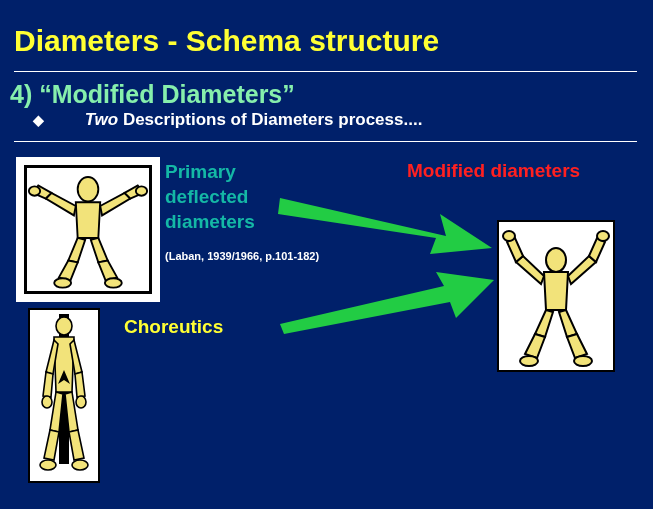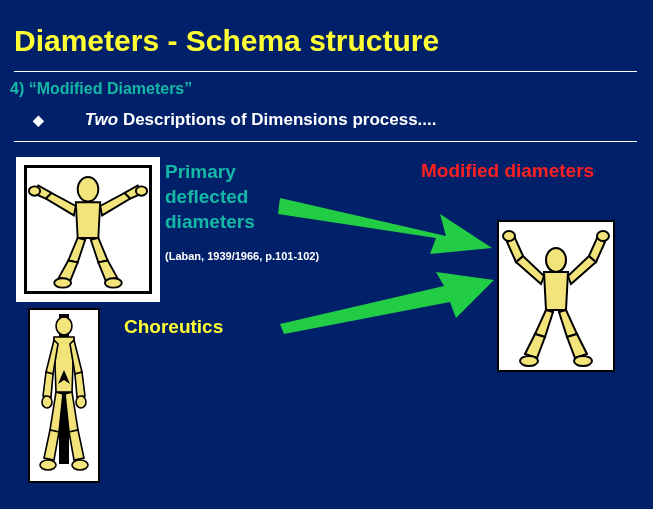--- a/index.html
+++ b/index.html
@@ -32,23 +32,23 @@
     height: 1px;
   }
   #rule-top { left: 14px; top: 71px; width: 623px; }
   #rule-mid { left: 14px; top: 141px; width: 623px; }
 
   
   #sub1 {
     position: absolute;
     left: 10px;
     top: 80px;
-    font-size: 16px;
-    font-weight: bold;
-    color: #14b8a6;
+    font-size: 25px;
+    font-weight: bold;
+    color: #86efac;
     white-space: nowrap;
   }
   
   #sub2 {
     position: absolute;
     left: 33px;
     top: 110px;
     font-size: 17px;
     font-weight: bold;
     color: #ffffff;
@@ -88,21 +88,21 @@
     position: absolute;
     left: 124px;
     top: 316px;
     font-size: 19px;
     font-weight: bold;
     color: #ffff33;
     white-space: nowrap;
   }
   #label-modified {
     position: absolute;
-    left: 421px;
+    left: 407px;
     top: 160px;
     font-size: 19px;
     font-weight: bold;
     color: #ff2020;
     white-space: nowrap;
   }
 
   
   .figbox {
     position: absolute;
@@ -126,21 +126,21 @@
 
 <div id="slide">
 
   <div id="title">Diameters - Schema structure</div>
   <div class="rule" id="rule-top"></div>
 
   <div id="sub1">4) “Modified Diameters”</div>
 
   <div id="sub2">
     <span class="diamond">◆</span>
-    <span><span class="ital">Two</span><span> Descriptions of Dimensions process....</span></span>
+    <span><span class="ital">Two</span><span> Descriptions of Diameters process....</span></span>
   </div>
 
   <div class="rule" id="rule-mid"></div>
 
   <div class="figbox" id="fig-left">
     <div class="inner">
       <svg class="figsvg" viewBox="0 0 130 130">
         <g stroke="#000" stroke-width="2" fill="#f2e37a">
 
           <ellipse cx="65" cy="22" rx="11" ry="13"></ellipse>
@@ -165,21 +165,21 @@
           <ellipse cx="8" cy="24" rx="6" ry="5"></ellipse>
           <ellipse cx="122" cy="24" rx="6" ry="5"></ellipse>
         </g>
       </svg>
     </div>
   </div>
 
   <div id="label-primary" style="white-space: pre-line;">Primary
 deflected
 diameters</div>
-  <div id="label-citation">(Laban, 1939/1966, p.101-102)</div>
+  <div id="label-citation">(Laban, 1939/1966, p.101-182)</div>
 
   <div class="figbox" id="fig-mid">
     <svg class="figsvg" viewBox="0 0 68 171">
 
       <rect x="29" y="4" width="10" height="150" fill="#000000"></rect>
       <g stroke="#000" stroke-width="1.6" fill="#f2e37a">
 
         <ellipse cx="34" cy="16" rx="8" ry="9"></ellipse>
 
         <path d="M24 27 L44 27 L42 82 L26 82 Z"></path>

